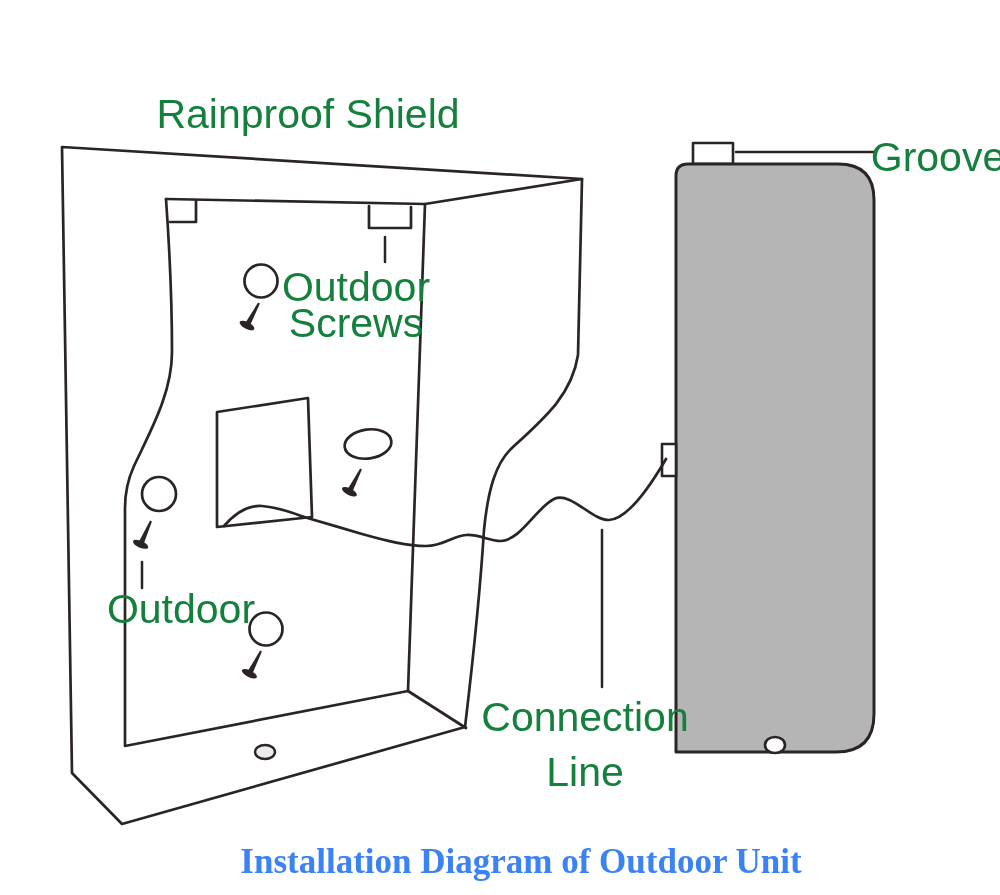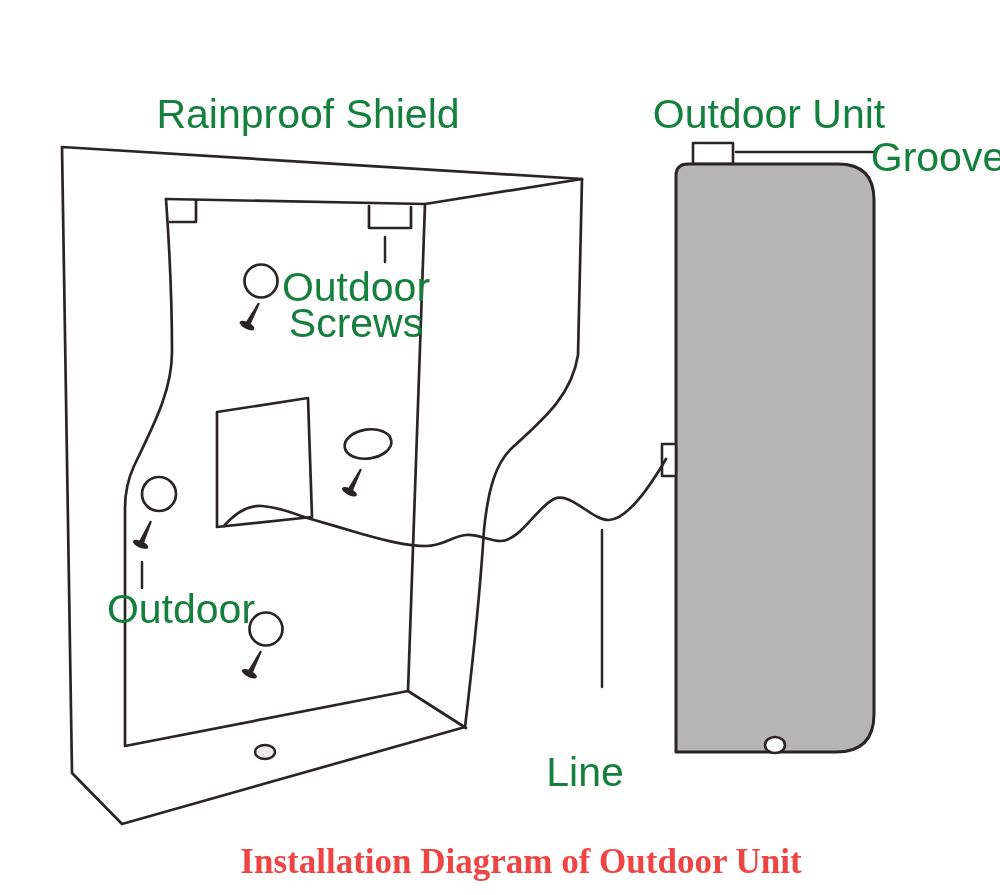--- a/index.html
+++ b/index.html
@@ -17,21 +17,21 @@
     white-space:nowrap;
     color:#15803d;
     font-size:41px;
     line-height:1;
     letter-spacing:0px;
   }
   .title{
     position:absolute;
     transform:translateX(-50%);
     white-space:nowrap;
-    color:#ef4444;
+    color:#3b82f6;
     font-family:"Liberation Serif", serif;
     font-weight:bold;
     font-size:35px;
     line-height:1;
   }
 </style>
 </head>
 <body>
 
 <div id="stage">
@@ -102,21 +102,21 @@
              C571,491 592,521 609,520
              C628,519 652,483 666,459"></path>
 
     <path d="M385,237 L385,262" stroke-width="2.5"></path>
     <path d="M142,562 L142,588" stroke-width="2.5"></path>
     <path d="M602,530 L602,687" stroke-width="2.5"></path>
     <path d="M736,152 L876,152" stroke-width="2.5"></path>
   </svg>
 
   <div class="lbl" style="left:308px;top:94px">Rainproof Shield</div>
-  <div class="lbl" style="left:769px;top:94px">Outdoor Unit</div>
   <div class="lbl" style="left:938px;top:137px">Groove</div>
   <div class="lbl" style="left:356px;top:267px">Outdoor</div>
   <div class="lbl" style="left:356px;top:303px">Screws</div>
   <div class="lbl" style="left:181px;top:589px">Outdoor</div>
+  <div class="lbl" style="left:585px;top:697px">Connection</div>
   <div class="lbl" style="left:585px;top:752px">Line</div>
   <div class="title" style="left:521px;top:844px">Installation Diagram of Outdoor Unit</div>
 
 </div>
 
 </body></html>

